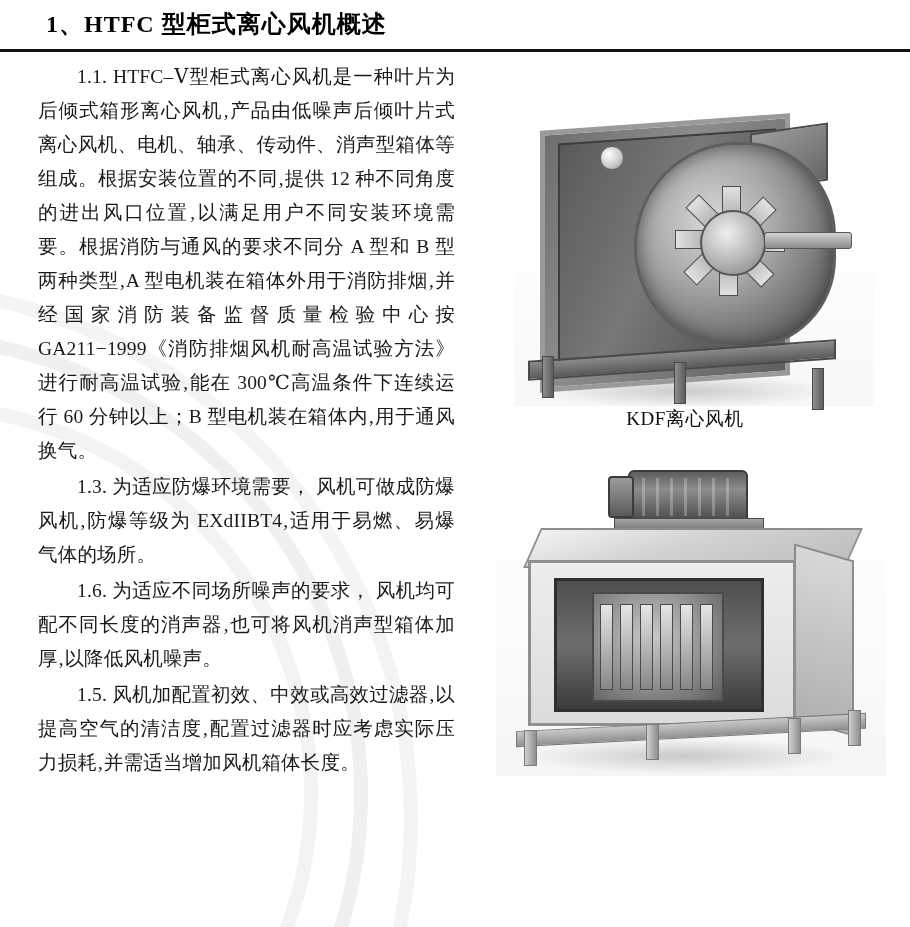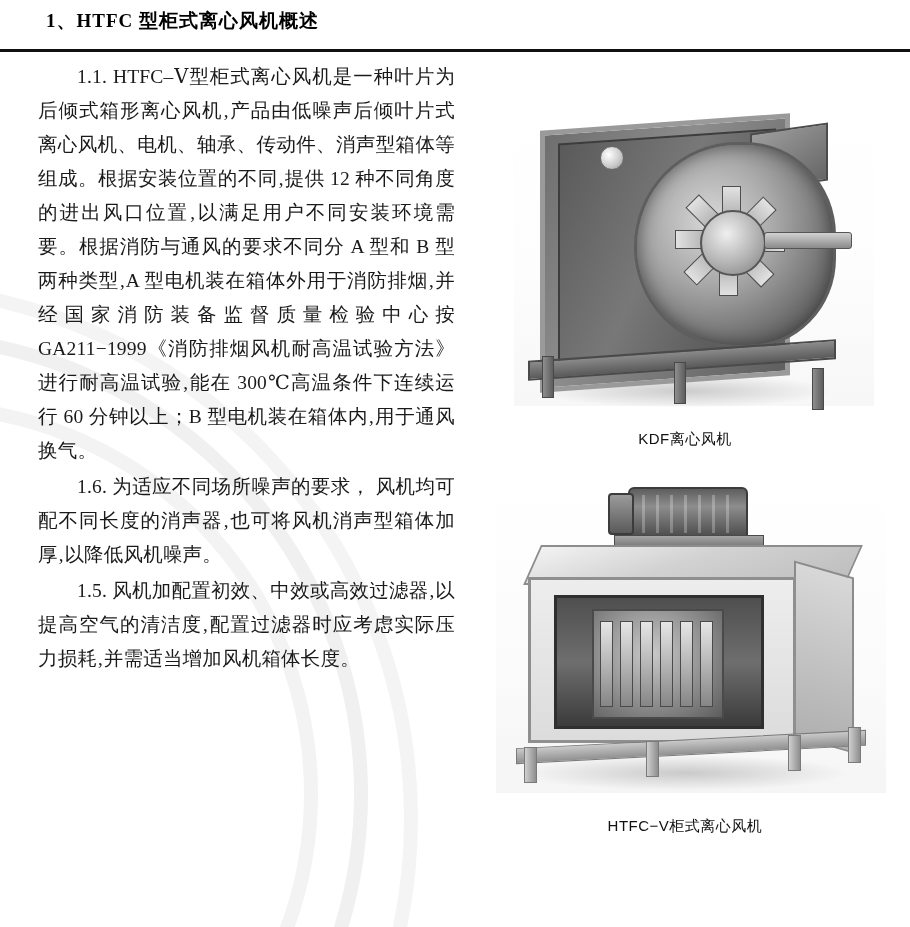--- a/index.html
+++ b/index.html
@@ -37,21 +37,21 @@
     width: 760px; height: 760px;
     left: -470px; top: 400px;
     border-color: #f3f3f3;
   }
 
   
   .page-title {
     position: absolute;
     left: 46px;
     top: 8px;
-    font-size: 19px;
+    font-size: 24px;
     font-weight: bold;
     letter-spacing: 1px;
     color: #000;
     white-space: nowrap;
   }
   .title-rule {
     position: absolute;
     left: 0px;
     top: 49px;
     width: 910px;
@@ -82,24 +82,24 @@
     left: 470px;
     top: 60px;
     width: 430px;
   }
   .fig {
     position: relative;
     width: 430px;
   }
   .fig-caption {
     text-align: center;
-    font-size: 15px;
-    font-family: Liberation Sans, sans-serif;
+    font-size: 19px;
+    font-family: Liberation Serif, serif;
     color: #111;
-    margin-top: 24px;
+    margin-top: 0;
     letter-spacing: 0.5px;
   }
 
   
   .photo1 {
     width: 360px;
     height: 300px;
     margin: 46px 0 0 44px;
     position: relative;
     background: linear-gradient(180deg,#ffffff 0%,#fdfdfd 55%,#f7f7f7 100%);
@@ -275,20 +275,21 @@
 
 <div class="bg-swoosh s1"></div>
 <div class="bg-swoosh s2"></div>
 <div class="bg-swoosh s3"></div>
 
 <div class="page-title">1、HTFC 型柜式离心风机概述</div>
 <div class="title-rule"></div>
 
 <div class="text-col">
   <p class="para">1.1. HTFC–Ⅴ型柜式离心风机是一种叶片为后倾式箱形离心风机‚产品由低噪声后倾叶片式离心风机、电机、轴承、传动件、消声型箱体等组成。根据安装位置的不同‚提供 12 种不同角度的进出风口位置‚以满足用户不同安装环境需要。根据消防与通风的要求不同分 A 型和 B 型两种类型‚A 型电机装在箱体外用于消防排烟‚并经国家消防装备监督质量检验中心按 GA211−1999《消防排烟风机耐高温试验方法》进行耐高温试验‚能在 300℃高温条件下连续运行 60 分钟以上；B 型电机装在箱体内‚用于通风换气。</p>
+  <p class="para">1.3. 为适应防爆环境需要， 风机可做成防爆风机‚防爆等级为 EXdIIBT4‚适用于易燃、易爆气体的场所。</p>
   <p class="para">1.6. 为适应不同场所噪声的要求， 风机均可配不同长度的消声器‚也可将风机消声型箱体加厚‚以降低风机噪声。</p>
   <p class="para">1.5. 风机加配置初效、中效或高效过滤器‚以提高空气的清洁度‚配置过滤器时应考虑实际压力损耗‚并需适当增加风机箱体长度。</p>
 </div>
 
 <div class="img-col">
 
   <div class="fig">
     <div class="photo1">
       <div class="shadow" style="left:20px; top:268px; width:300px; height:34px;"></div>
       <div class="p1-frame"></div>
@@ -338,16 +339,15 @@
       <div class="p2-blade" style="left:144px;"></div>
       <div class="p2-blade" style="left:164px;"></div>
       <div class="p2-blade" style="left:184px;"></div>
       <div class="p2-blade" style="left:204px;"></div>
       <div class="p2-frame-bot"></div>
       <div class="p2-leg" style="left:28px; top:264px;"></div>
       <div class="p2-leg" style="left:150px; top:258px;"></div>
       <div class="p2-leg" style="left:292px; top:252px;"></div>
       <div class="p2-leg" style="left:352px; top:244px;"></div>
     </div>
-    <div class="fig-caption">HTFC−V柜式离心风机</div>
   </div>
 
 </div>
 
 </body></html>

